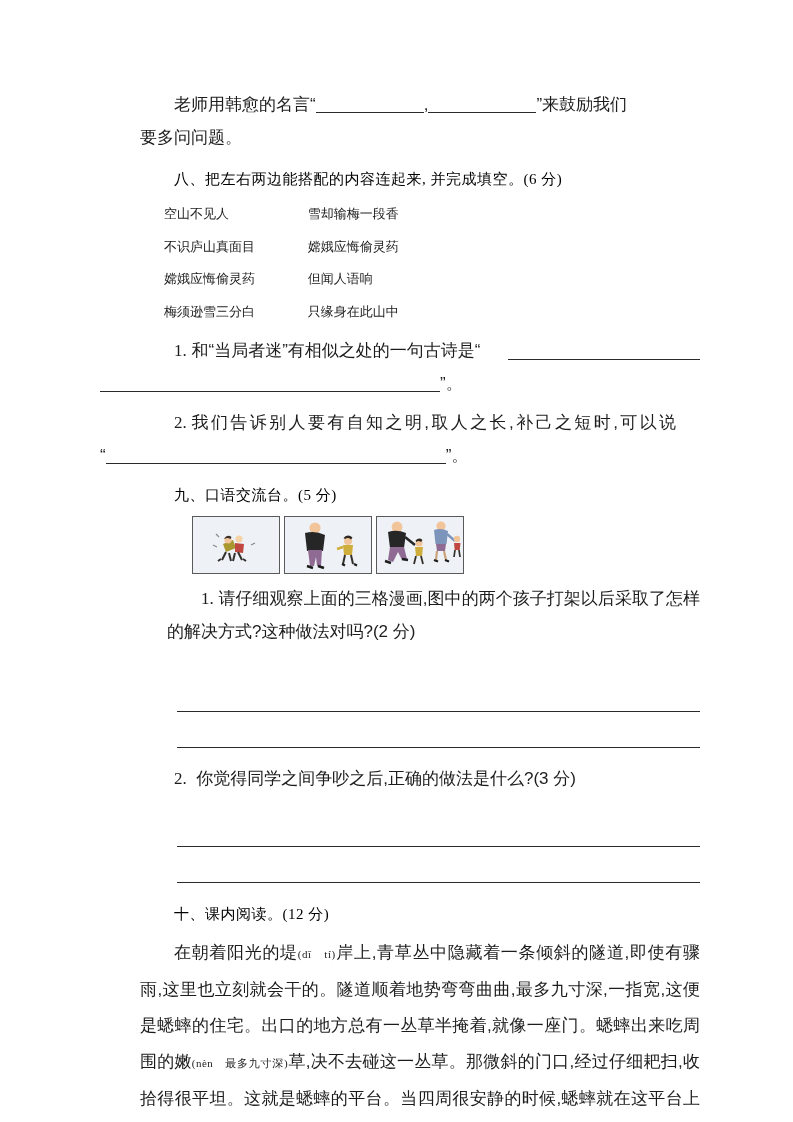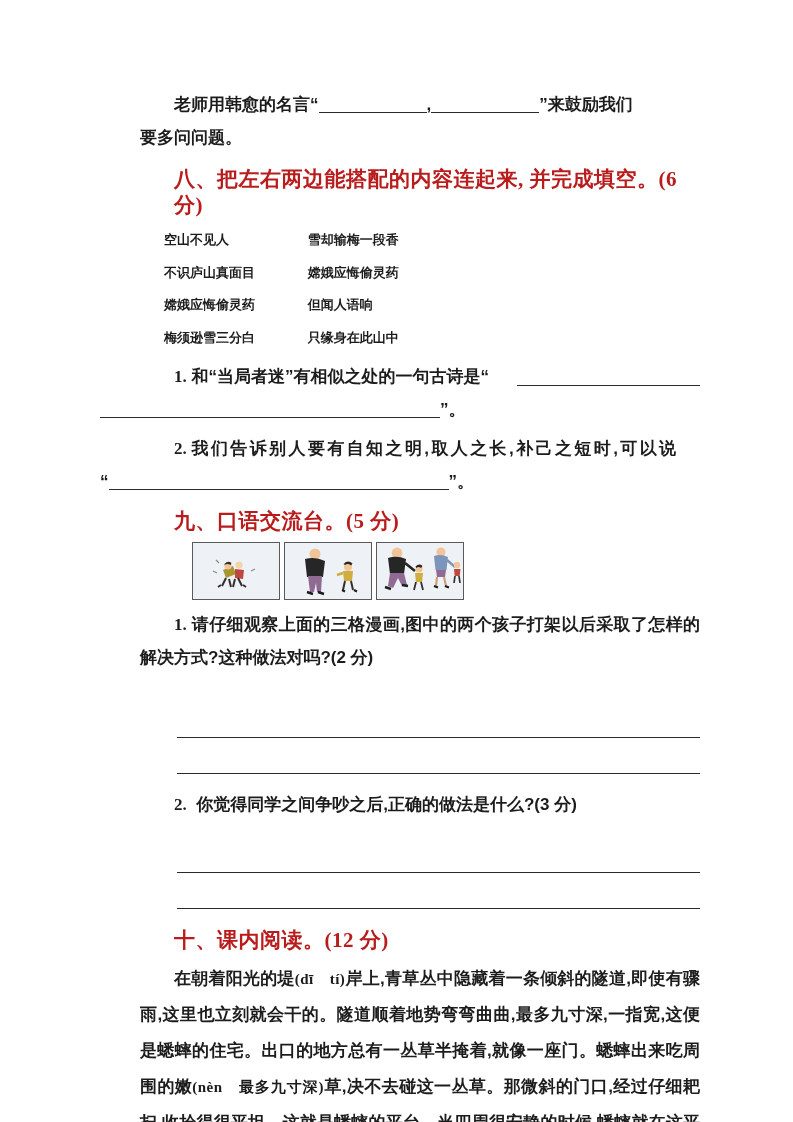--- a/index.html
+++ b/index.html
@@ -8,30 +8,29 @@
     width: 793px; height: 1122px;
     font-family: "Liberation Sans", "DejaVu Sans", sans-serif;
     color: #1c1c1c;
     overflow: hidden;
     position: relative;
   }
   .page {
     position: absolute; top: 0; left: 0;
     width: 793px; height: 1122px;
     padding: 88px 93px 0 140px; 
-    font-weight: bold;
   }
   .txt { font-size: 17px; line-height: 33px; }
   .indent { text-indent: 34px; }
   .serifnum { font-family: "Liberation Serif", "DejaVu Serif", serif; }
 
   .sec-title {
     font-family: "Liberation Serif", "DejaVu Serif", serif;
-    color: #b91c1c;
-    font-size: 21px;
+    color: #000000;
+    font-size: 15px;
     line-height: 26px;
     padding-left: 34px;
     letter-spacing: 0.5px;
   }
 
   .blank {
     display: inline-block;
     border-bottom: 1.4px solid #2a2a2a;
     height: 17px;
     vertical-align: -3px;
@@ -65,21 +64,21 @@
     margin-left: 37px;
     width: 523px;
     height: 36px;
     border-bottom: 1.2px solid #2a2a2a;
   }
 
   .reading { text-align: justify; }
   .reading p { font-size: 17px; line-height: 36px; text-indent: 34px; text-align: justify; }
   .pinyin {
     font-family: "Liberation Serif", "DejaVu Serif", serif;
-    font-size: 15px;
+    font-size: 11px;
     letter-spacing: 0.5px;
     white-space: nowrap;
   }
 
   .mt6 { margin-top: 6px; } .mt8 { margin-top: 8px; }
   .mt10 { margin-top: 10px; } .mt12 { margin-top: 12px; } .mt14 { margin-top: 14px; }
 </style>
 </head>
 <body>
 
@@ -177,21 +176,21 @@
         <path d="M60 34 l-1 9 M67 34 l2 9" stroke="#caa27a" stroke-width="2.2"></path>
         <path d="M57 43 l4 1.5 M68 43 l4 1.5" stroke="#1c1c1c" stroke-width="2.2"></path>
         <path d="M70 17 l8 7" stroke="#7e95bb" stroke-width="2.4"></path>
         <circle cx="80" cy="22" r="3.2" fill="#f2c49a"></circle>
         <path d="M77 26 l6.5 0 -0.8 7 -5 0 z" fill="#bf4740"></path>
         <path d="M78 33 l-1 7 M82 33 l1 7" stroke="#33302c" stroke-width="1.7"></path>
       </svg>
     </div>
   </div>
 
-  <div class="txt mt8" style="text-align: justify;">
+  <div class="txt mt8" style="text-align: justify; margin-left: 27px;">
     <span style="padding-left:34px"></span><span class="serifnum">1.</span>&nbsp;<span>请仔细观察上面的三格漫画,图中的两个孩子打架以后采取了怎样的解决方式?这种做法对吗?(2 分)</span>
   </div>
   <div style="height:28px"></div>
   <div class="ans-line"></div>
   <div class="ans-line"></div>
 
   <div class="txt mt14">
     <span style="padding-left:34px"></span><span class="serifnum">2.</span>&nbsp;&nbsp;<span>你觉得同学之间争吵之后,正确的做法是什么?(3 分)</span>
   </div>
   <div style="height:16px"></div>

